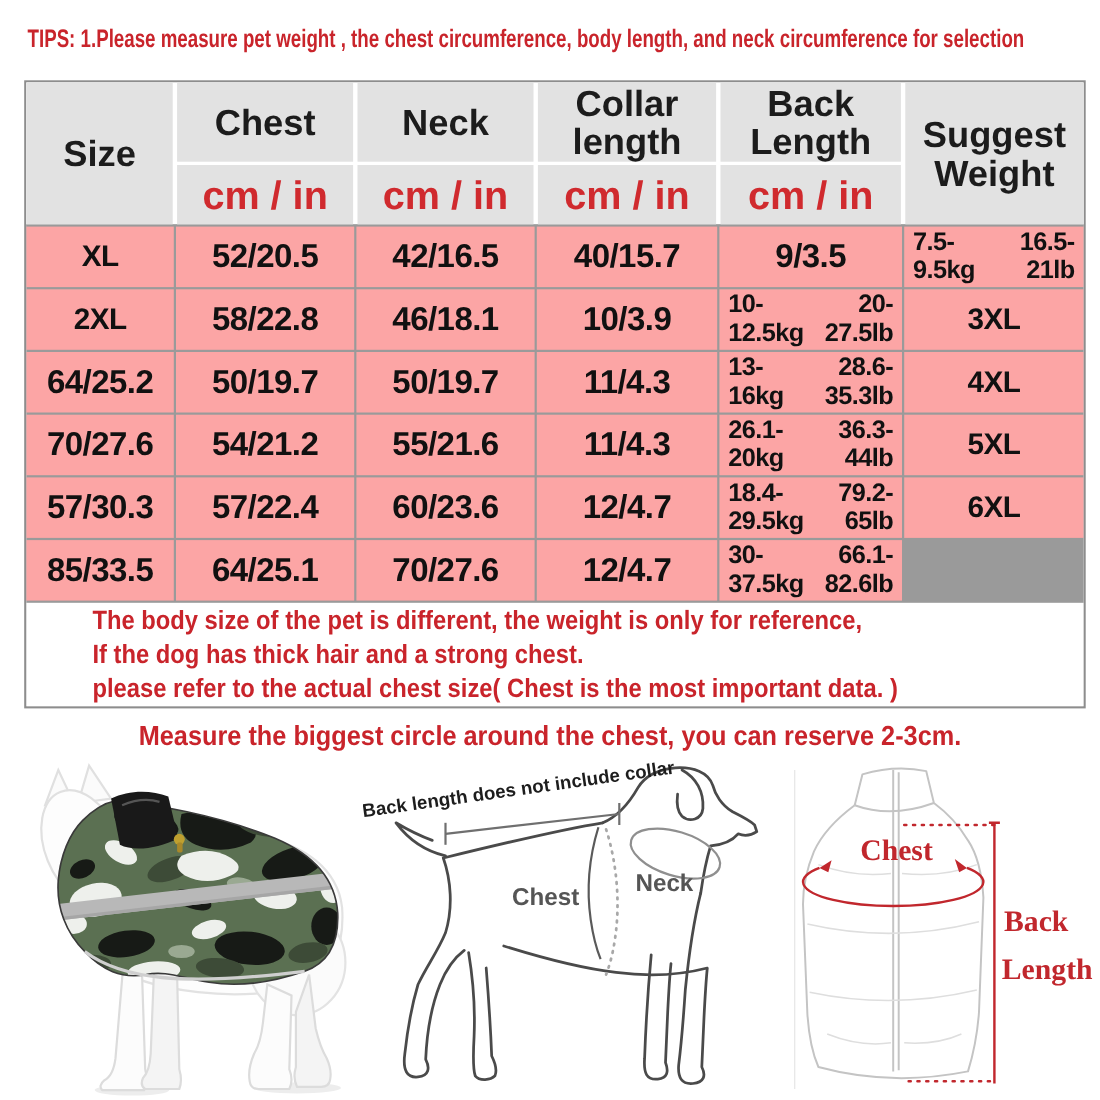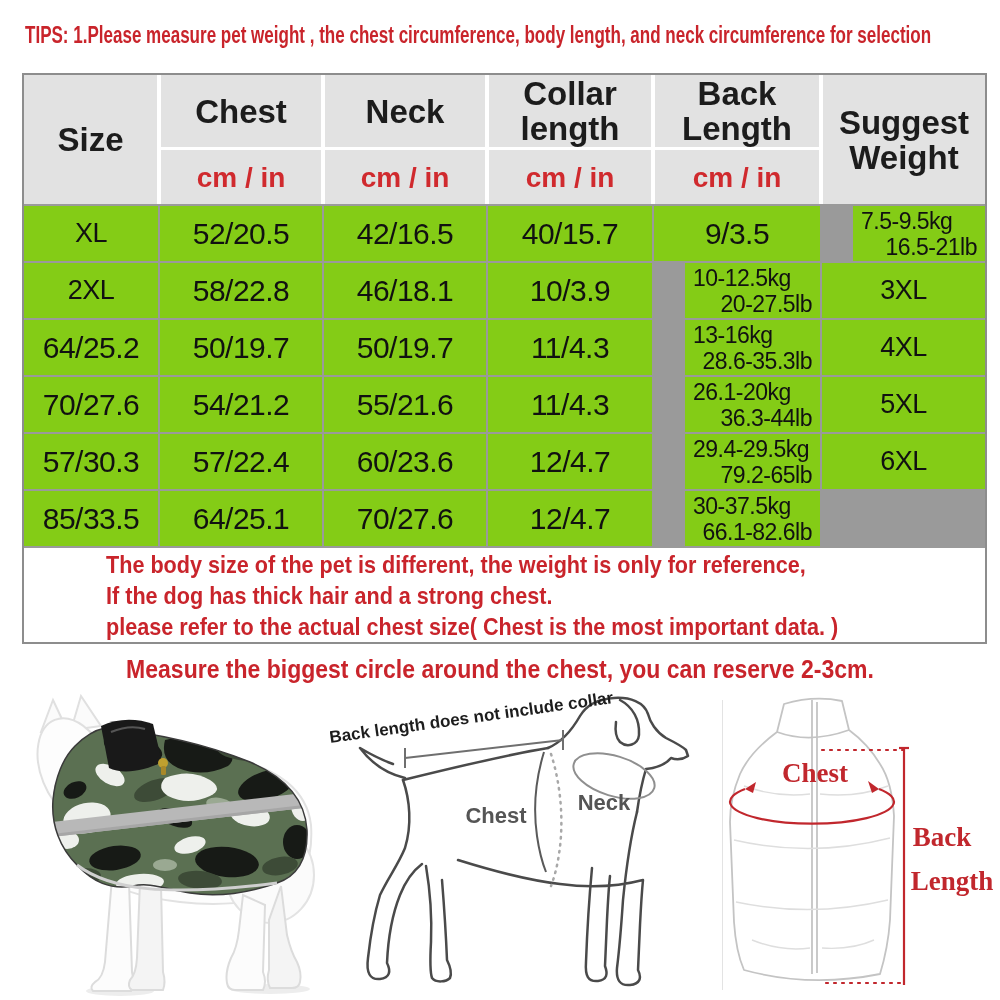--- a/index.html
+++ b/index.html
@@ -20,38 +20,38 @@
   }
   .thead{
     display:grid;grid-template-columns:133px 160px 160px 162px 164px 1fr;
     grid-template-rows:72px 54px;gap:3px 4px;background:#ffffff;
   }
   .thead .hc{
     background:#e2e2e2;display:flex;align-items:center;justify-content:center;
     text-align:center;font-weight:bold;color:#1c1c1c;font-size:33px;line-height:35px;
   }
   .hc.span2{grid-row:1/3;}
-  .hc.unit{color:#d02a2e;font-size:28px;}
+  .hc.unit{color:#d02a2e;font-size:36px;}
   .tbody{
     display:grid;grid-template-columns:134px 162px 162px 164px 166px 1fr;
     grid-template-rows:repeat(6,55px) 94px;gap:2px;background:#9a9a9a;
     border-top:2px solid #9a9a9a;
   }
   .tbody .bc{
-    background:#84cc16;display:flex;align-items:center;justify-content:center;
-    font-weight:normal;color:#111;font-size:30px;letter-spacing:-0.5px;
+    background:#fca5a5;display:flex;align-items:center;justify-content:center;
+    font-weight:bold;color:#111;font-size:30px;letter-spacing:-0.5px;
   }
   .bc.sz{font-size:27px;}
-  .bc.wt{flex-direction:column;align-items:stretch;justify-content:center;
-    font-size:23px;letter-spacing:-0.5px;line-height:26px;margin-left:31px;}
+  .bc.wt{flex-direction:row;align-items:stretch;justify-content:center;
+    font-size:23px;letter-spacing:-0.5px;line-height:26px;}
   .bc.wt .kg{text-align:left;padding-left:8px;}
   .bc.wt .lb{text-align:right;padding-right:8px;}
   .note-row{
     grid-column:1/7;background:#ffffff;display:flex;flex-direction:column;
-    justify-content:center;padding-left:82px;gap:2px;
+    justify-content:center;padding-left:60px;gap:2px;
   }
   .note-row .nl{
     color:#c9242b;font-weight:bold;font-size:24px;line-height:29px;white-space:nowrap;
     transform:scaleX(0.9);transform-origin:left center;
   }
   
   .measure-note{
     position:absolute;left:0;top:655px;width:1000px;text-align:center;
     color:#c9242b;font-weight:bold;font-size:25px;white-space:nowrap;
     transform:scaleX(0.92);transform-origin:center;
@@ -121,21 +121,21 @@
       <span class="kg">26.1-20kg</span>
       <span class="lb">36.3-44lb</span>
     </div>
 
     <div class="bc sz">5XL</div>
     <div class="bc">57/30.3</div>
     <div class="bc">57/22.4</div>
     <div class="bc">60/23.6</div>
     <div class="bc">12/4.7</div>
     <div class="bc wt">
-      <span class="kg">29.4-29.5kg</span>
+      <span class="kg">18.4-29.5kg</span>
       <span class="lb">79.2-65lb</span>
     </div>
 
     <div class="bc sz">6XL</div>
     <div class="bc">85/33.5</div>
     <div class="bc">64/25.1</div>
     <div class="bc">70/27.6</div>
     <div class="bc">12/4.7</div>
     <div class="bc wt">
       <span class="kg">30-37.5kg</span>

